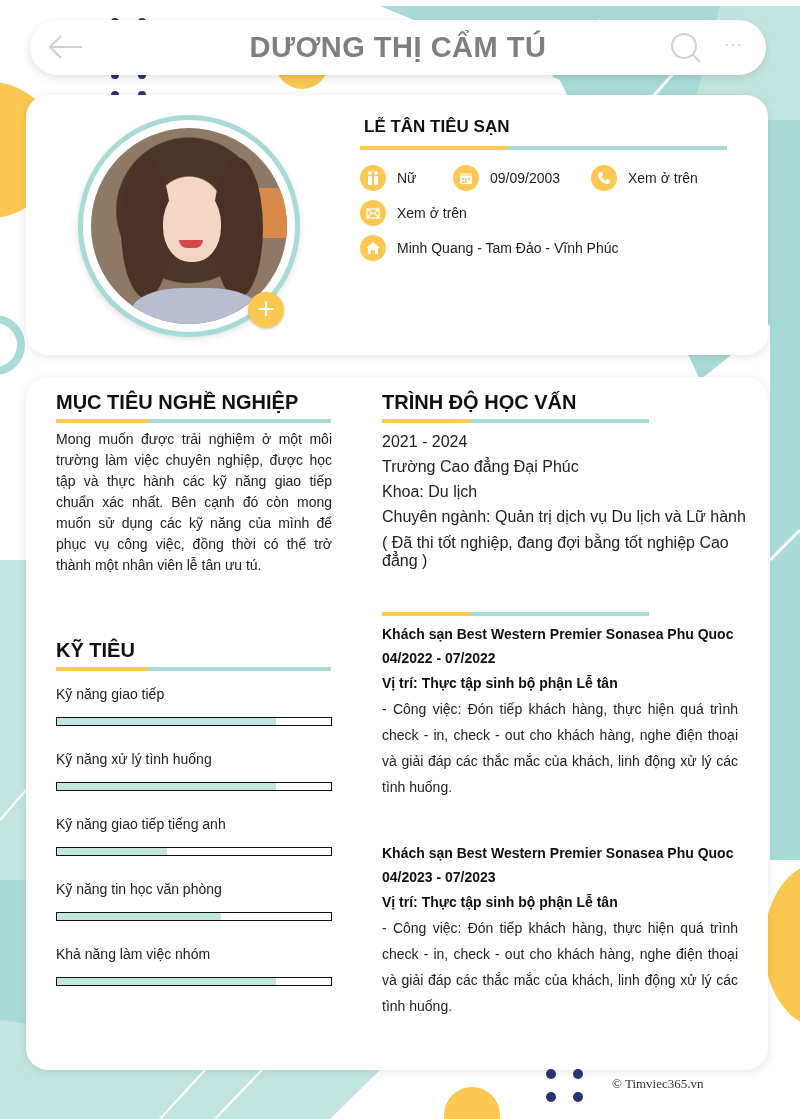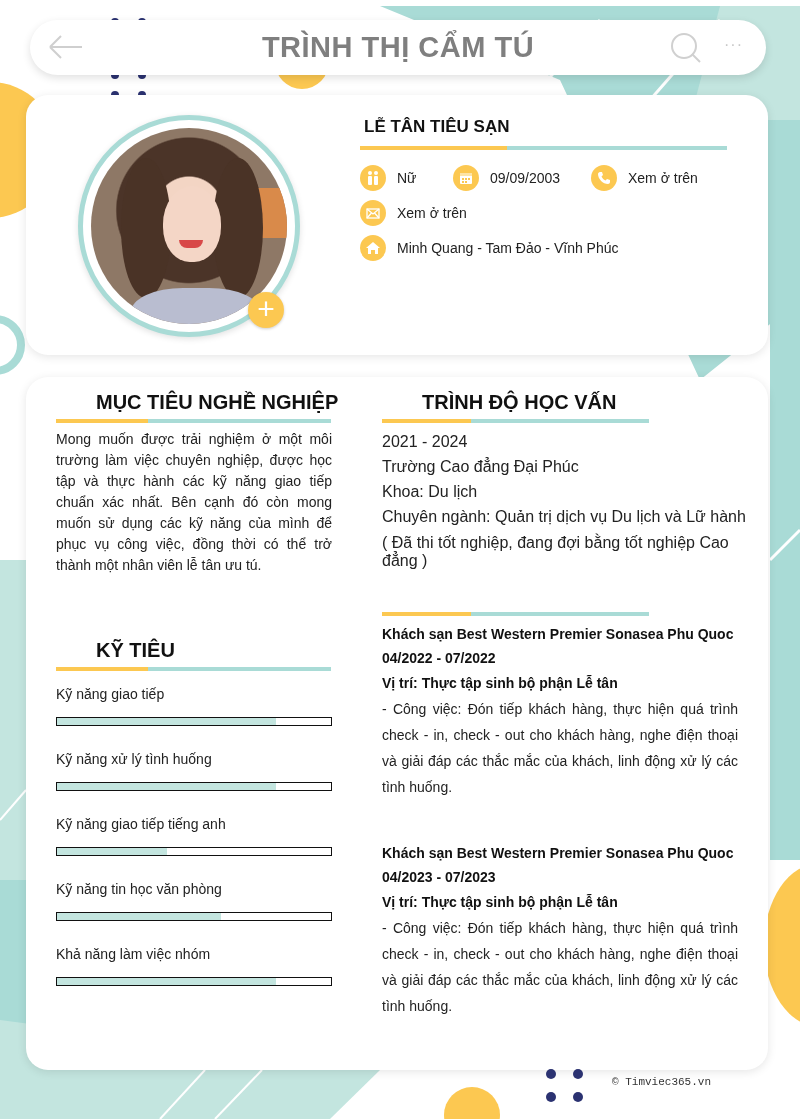--- a/index.html
+++ b/index.html
@@ -60,31 +60,31 @@
   .title-line .y { position: absolute; left: 0; top: 0; height: 4px; background: #fcc851; }
   .title-line .t { position: absolute; top: 0; height: 4px; background: #a9dbd6; }
 
   .info-item { position: absolute; display: flex; align-items: center; font-size: 14px; color: #222; }
   .info-item .ic {
     width: 26px; height: 26px; border-radius: 50%; background: #fcc851; margin-right: 11px;
     display: flex; align-items: center; justify-content: center;
   }
   .info-item .ic svg { width: 16px; height: 16px; }
 
-  .sec-title { position: absolute; font-size: 20px; font-weight: bold; color: #111; margin-left: 40px; }
+  .sec-title { position: absolute; font-size: 20px; font-weight: bold; color: #111; }
   .para { position: absolute; font-size: 14px; line-height: 21px; color: #222; text-align: justify; }
   .skill-label { position: absolute; font-size: 14px; color: #222; }
   .skill-bar { position: absolute; width: 276px; height: 9px; border: 1.5px solid #111; background: #fff; }
   .skill-bar .fill { height: 100%; background: #c3e5df; }
 
   .edu-line { position: absolute; left: 356px; font-size: 16px; color: #222; }
   .exp-bold { position: absolute; left: 356px; font-size: 14px; font-weight: bold; color: #111; }
   .exp-desc { position: absolute; left: 356px; width: 356px; font-size: 14px; line-height: 26px; color: #222; text-align: justify; }
 
-  .footer { position: absolute; left: 612px; top: 1076px; font-family: Liberation Mono, monospace; font-size: 11px; color: #333; z-index: 2; }
+  .footer { position: absolute; left: 612px; top: 1076px; font-family: Liberation Serif, serif; font-size: 13px; color: #333; z-index: 2; }
   .dots { position: absolute; left: 546px; top: 1069px; z-index: 2; }
   .dots span { position: absolute; width: 10px; height: 10px; border-radius: 50%; background: #2b3271; }
 </style>
 </head>
 <body>
 
 <div class="bg">
   <svg width="800" height="1119" style="position:absolute;left:0;top:0">
 
     <polygon points="380,6 800,6 800,300 700,380 560,80" fill="#a9dbd6"></polygon>
@@ -118,21 +118,21 @@
     <circle cx="142" cy="95" r="4" fill="#2b3271"></circle>
   </svg>
 </div>
 
 <div class="topbar">
   <span class="back">
     <svg width="36" height="26" viewBox="0 0 36 26">
         <path d="M2 13 H34 M2 13 L13 2 M2 13 L13 24" stroke="#cfcfcf" stroke-width="2" fill="none"></path>
       </svg>
   </span>
-  <span class="title">TRÌNH THỊ CẨM TÚ</span>
+  <span class="title">DƯƠNG THỊ CẨM TÚ</span>
   <span class="search">
     <svg width="32" height="32" viewBox="0 0 32 32">
         <circle cx="14" cy="14" r="12" stroke="#d0d0d0" stroke-width="2" fill="none"></circle>
         <line x1="22" y1="22" x2="30" y2="30" stroke="#d0d0d0" stroke-width="2"></line>
       </svg>
   </span>
   <span class="more">···</span>
 </div>
 
 <div class="card profile">

